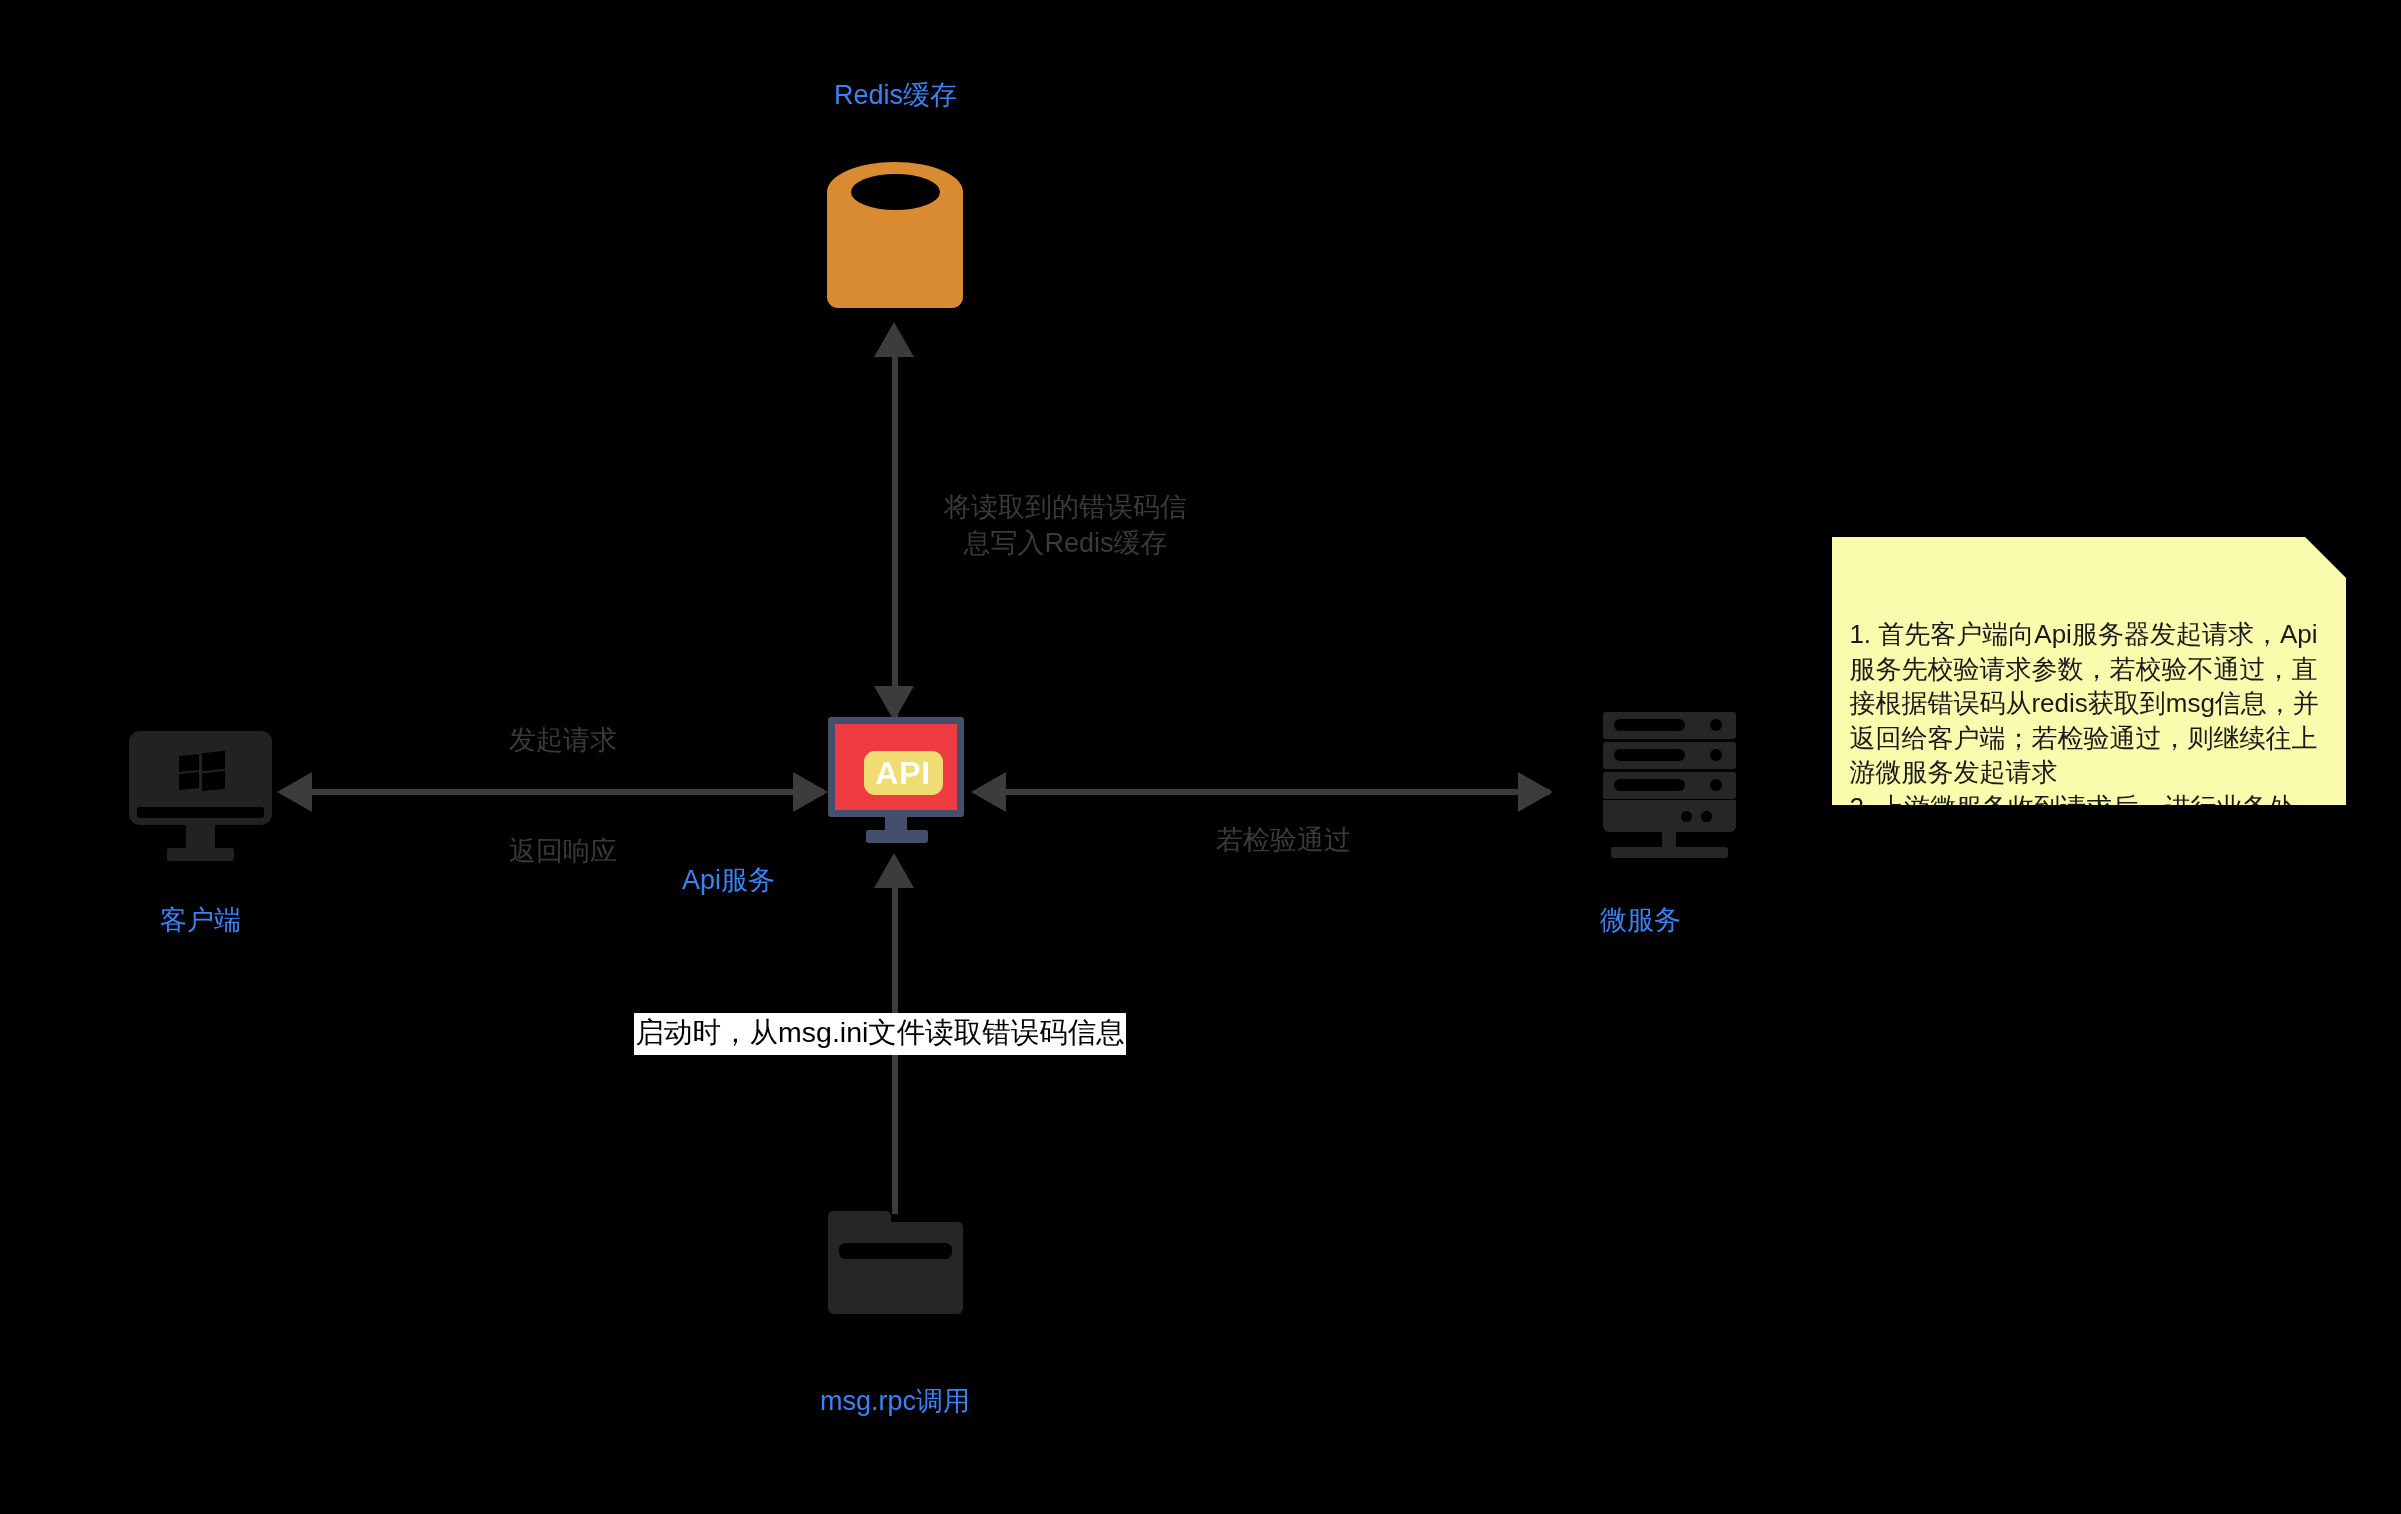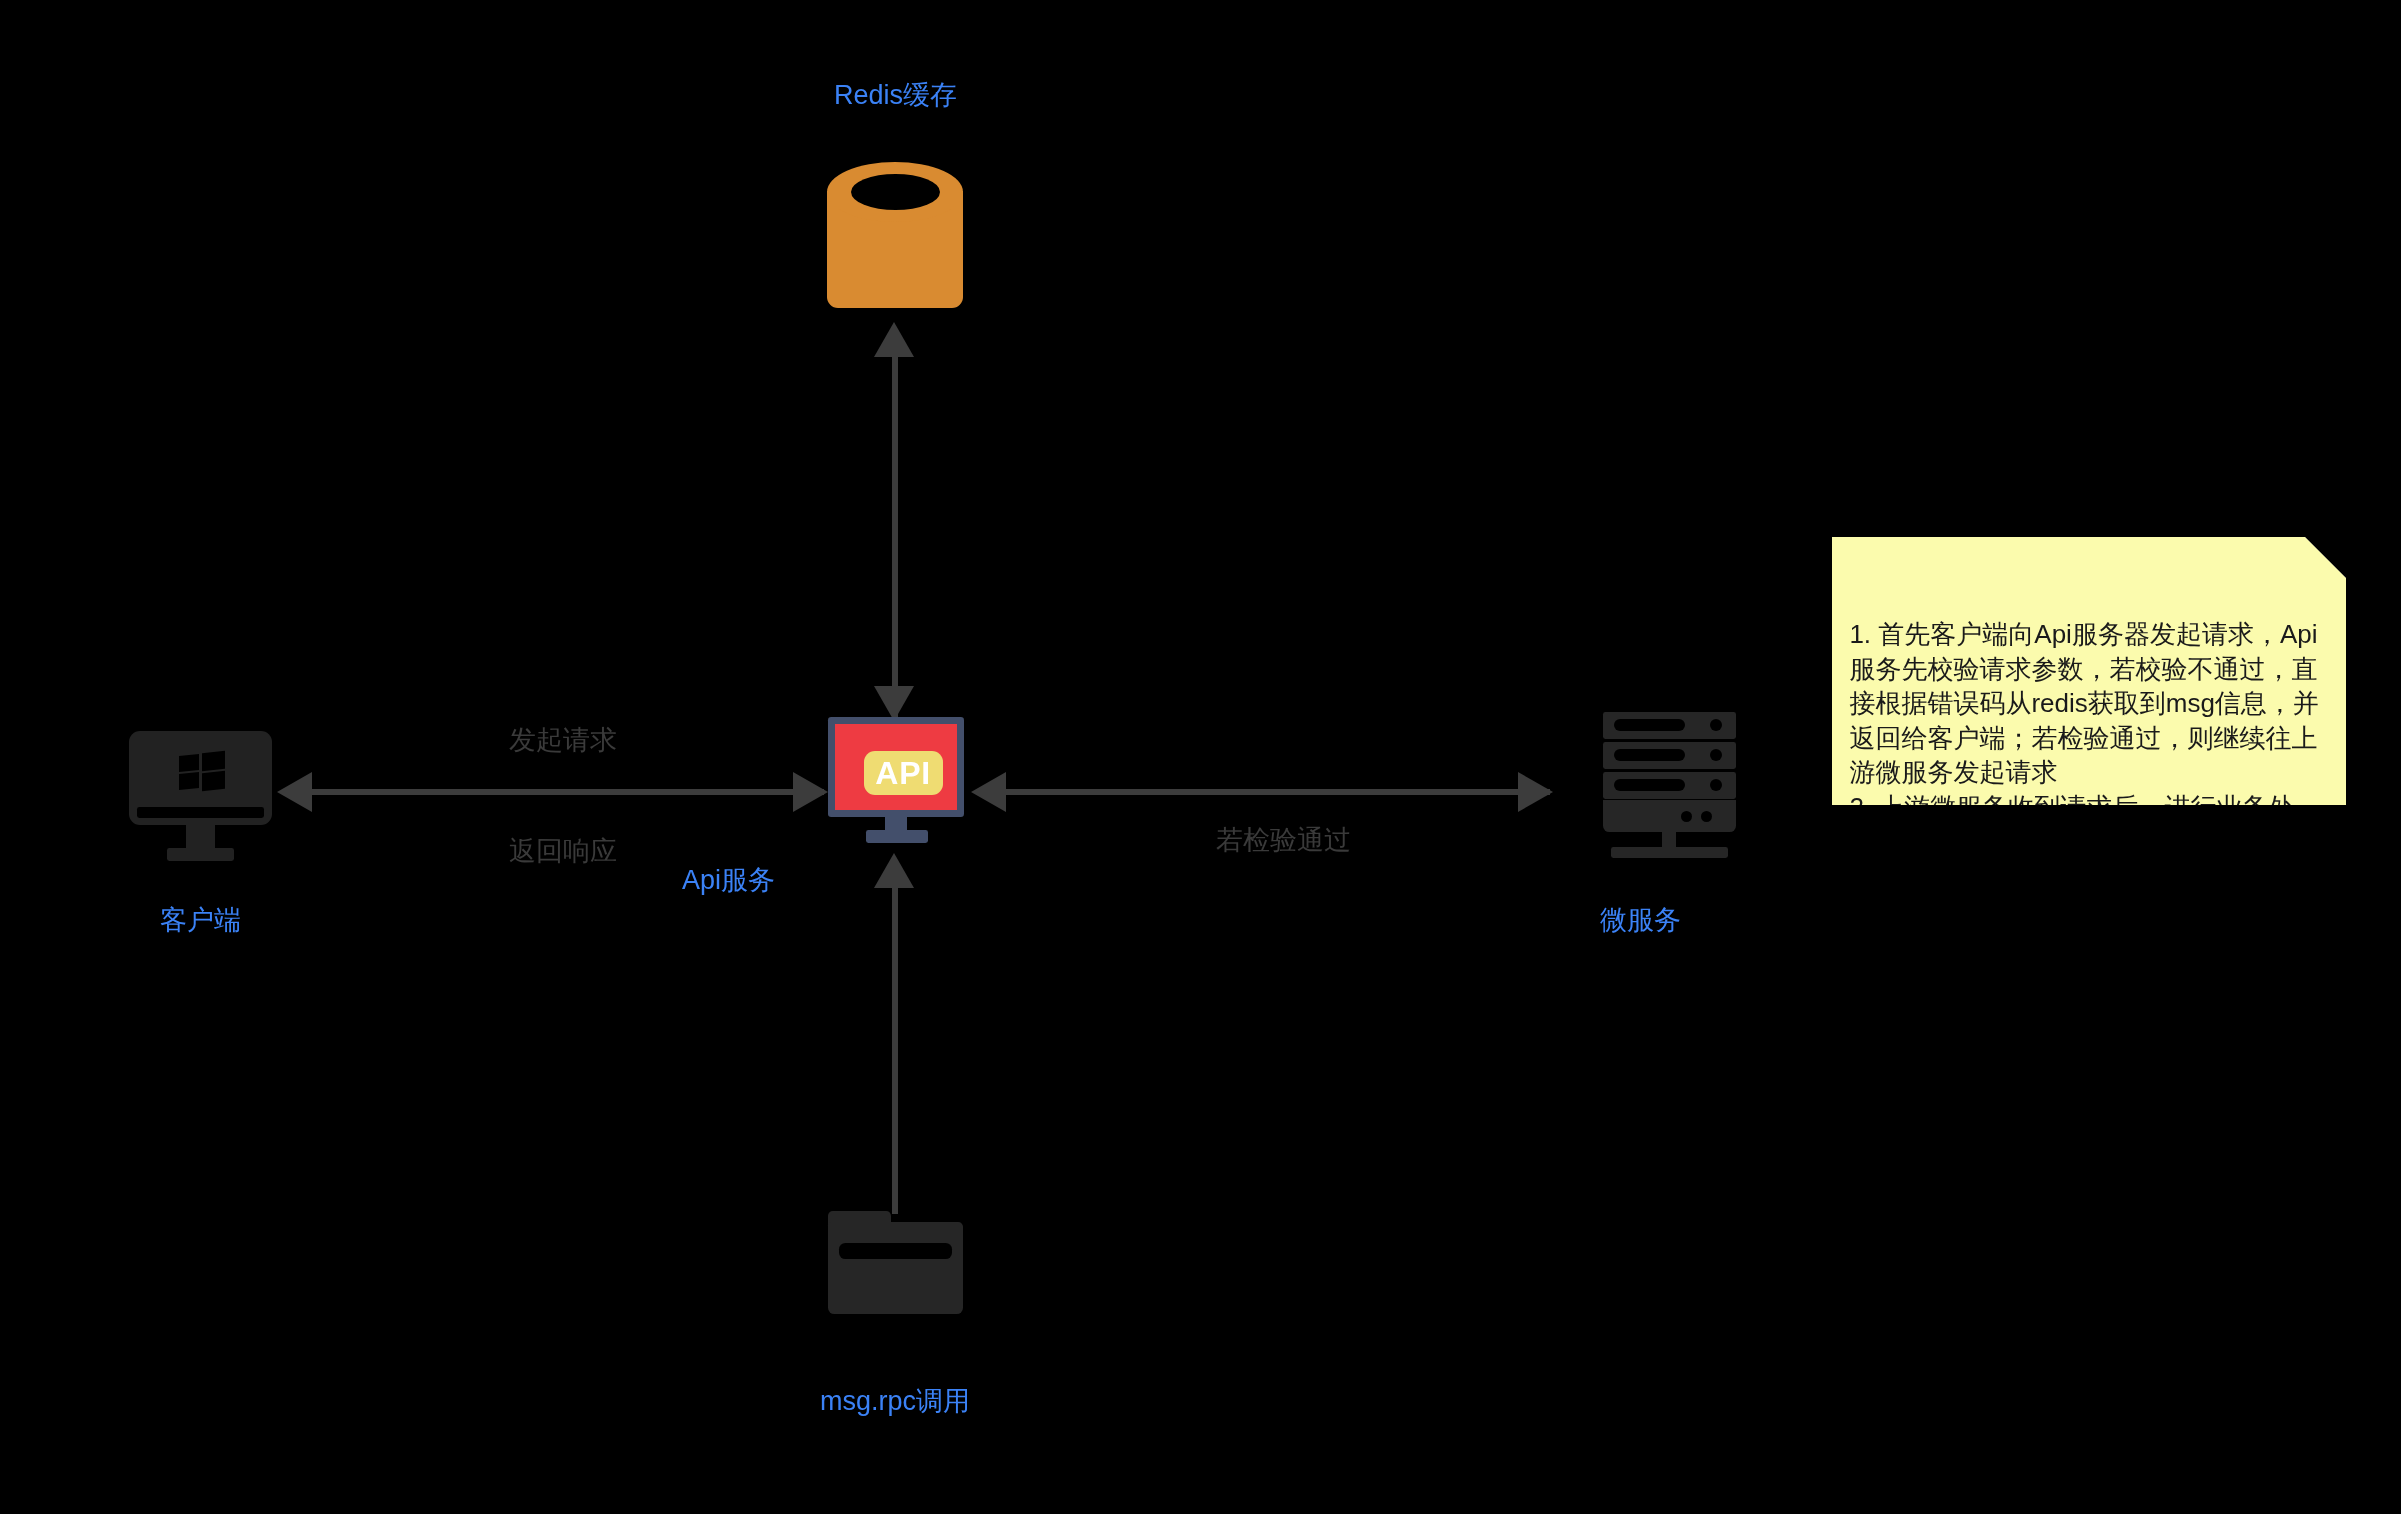--- a/index.html
+++ b/index.html
@@ -100,20 +100,22 @@
   <div class="cyl">
     <div class="cyl-body"></div>
     <div class="cyl-top"></div>
     <div class="cyl-hole"></div>
   </div>
 
   <div class="arrow-v" style="left:892px;top:349px;height:372px;"></div>
   <div class="head head-up" style="left:874px;top:322px;"></div>
   <div class="head head-down" style="left:874px;top:686px;"></div>
 
+  <div class="edge-label" style="left:927px;top:490px;width:277px;">将读取到的错误码信
+息写入Redis缓存</div>
 
   <div class="client">
     <div class="client-screen"></div>
     <div class="win">
       <i class="w1"></i>
         <i class="w2"></i>
         <i class="w3"></i>
         <i class="w4"></i>
     </div>
     <div class="client-bar"></div>
@@ -166,20 +168,21 @@
       <div class="led2" style="left:98px;"></div>
     </div>
     <div class="srv-neck"></div>
     <div class="srv-foot"></div>
   </div>
   <div class="node-label" style="left:1561px;top:904px;width:159px;">微服务</div>
 
   <div class="arrow-v" style="left:892px;top:880px;height:334px;"></div>
   <div class="head head-up" style="left:874px;top:853px;"></div>
 
+  <div class="sel-label" style="left:634px;top:1013px;">启动时，从msg.ini文件读取错误码信息</div>
 
   <div class="folder">
     <div class="folder-tab"></div>
     <div class="folder-body"></div>
     <div class="folder-slot"></div>
   </div>
   <div class="node-label" style="left:812px;top:1385px;width:166px;">msg.rpc调用</div>
 
   <div class="note">
     <div class="note-fold"></div>

